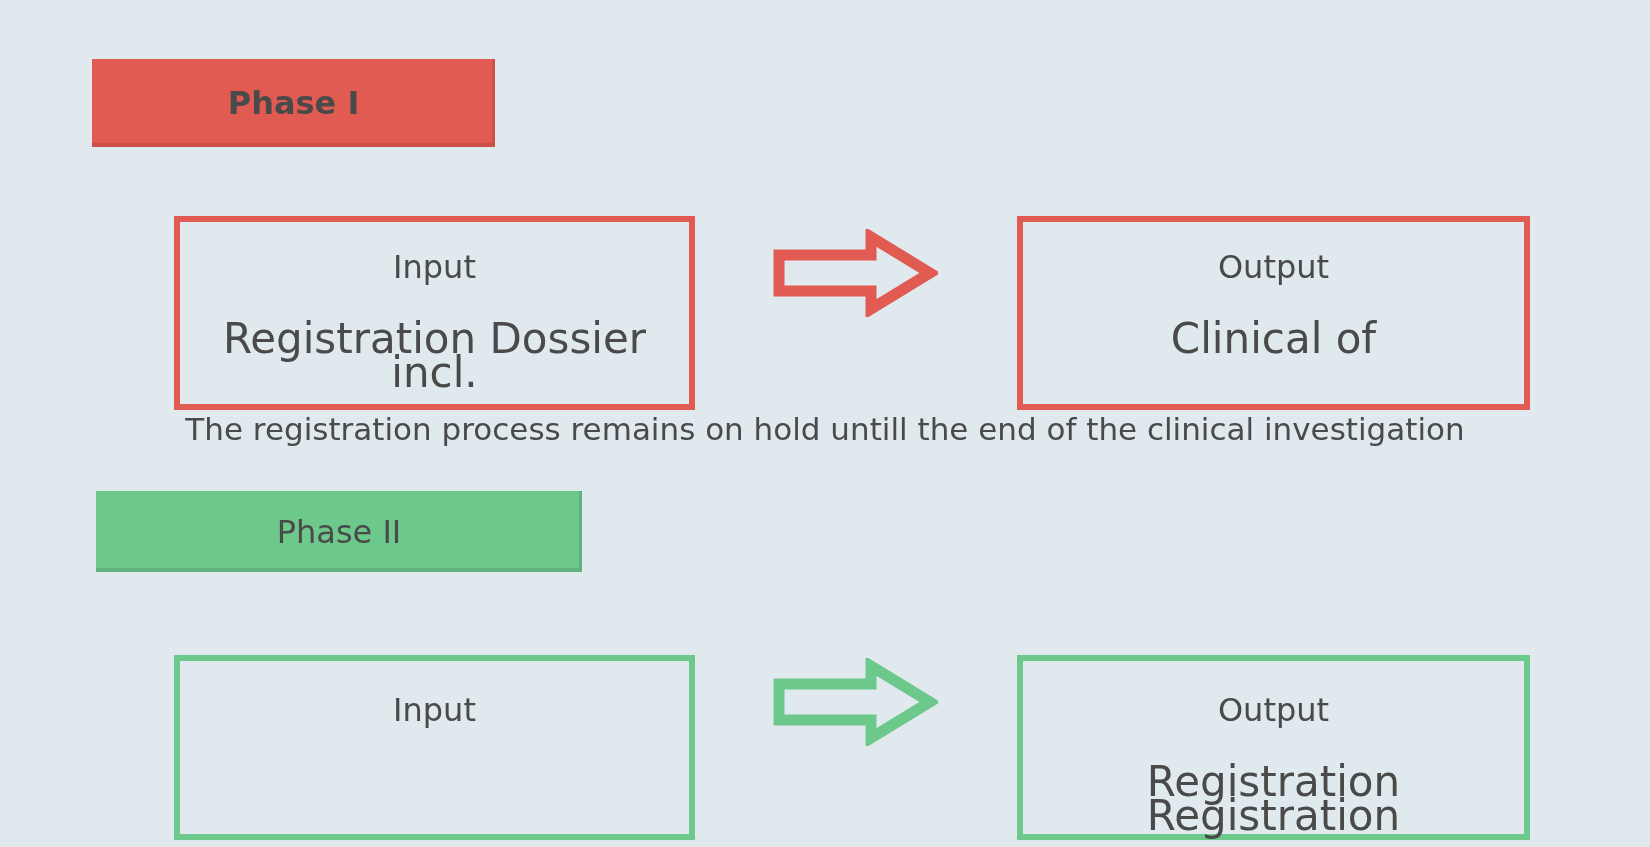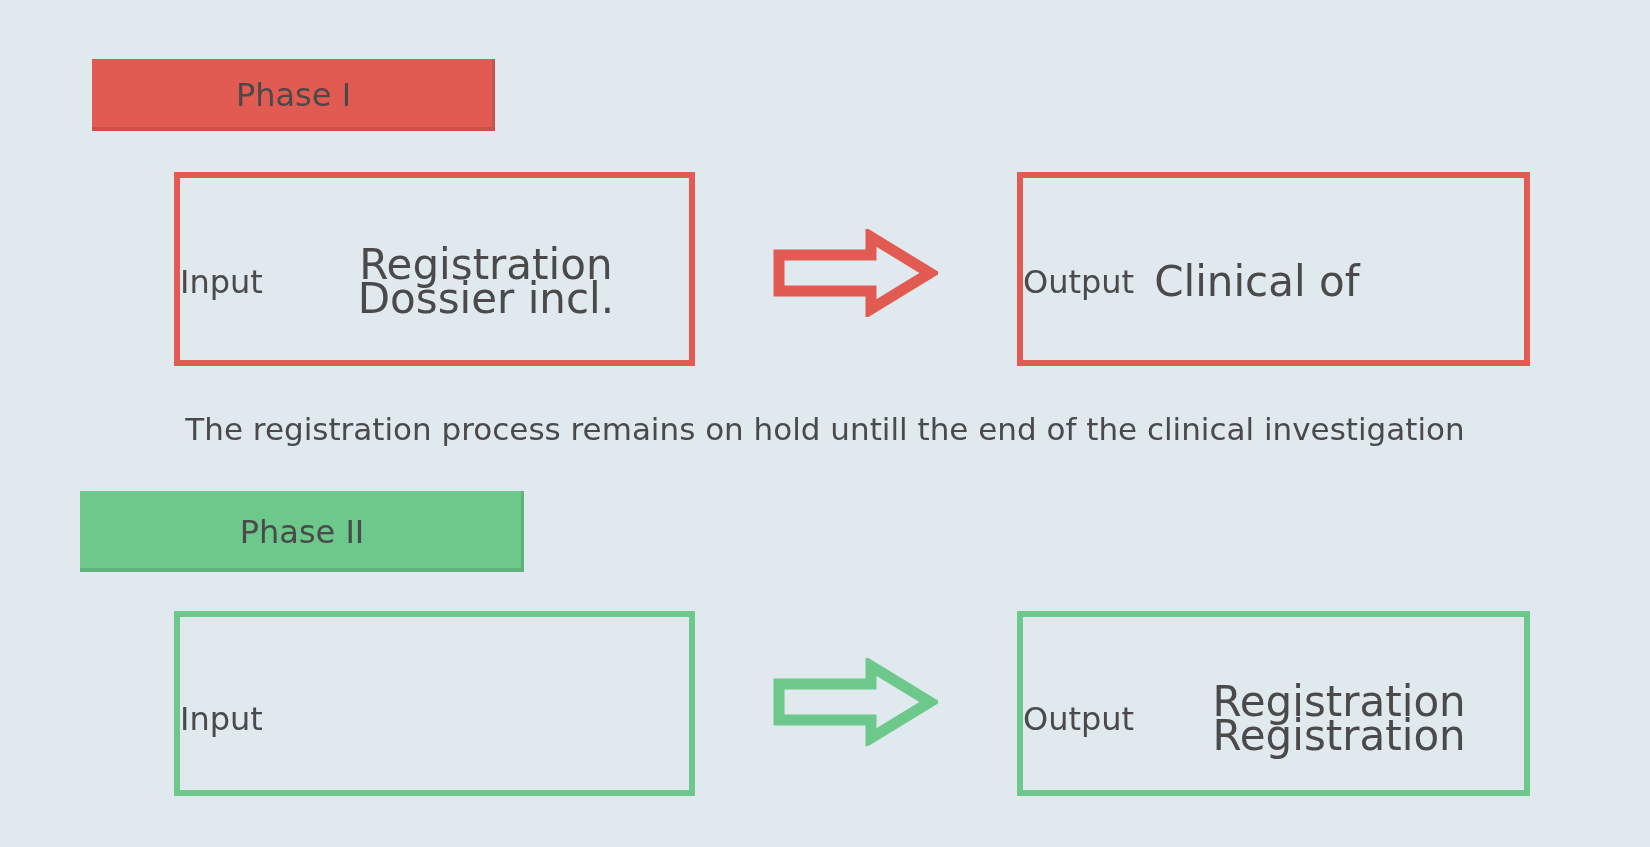--- a/index.html
+++ b/index.html
@@ -13,30 +13,31 @@
 
   .phase-label {
     position: absolute;
     display: flex; align-items: center; justify-content: center;
     font-size: 32px;
     box-shadow: inset -3px -4px 0 rgba(0,0,0,0.10);
   }
   .fill-red   { background: var(--red, #e25b52); }
   .fill-green { background: var(--green, #6cc88b); }
 
-  #phase1-label { left: 92px; top: 59px;  width: 403px; height: 72px; }
-  #phase2-label { left: 80px; top: 491px; width: 444px; height: 81px; }
+  #phase1-label { left: 92px; top: 59px;  width: 403px; height: 88px; font-weight: bold; }
+  #phase2-label { left: 96px; top: 491px; width: 486px; height: 81px; }
 
   .io-box {
     position: absolute;
     box-sizing: border-box;
     border: 6px solid;
-    display: flex; flex-direction: row; align-items: center;
+    display: flex; flex-direction: column; align-items: center;
     text-align: center;
-    gap: 20px;
+    gap: 36px;
+    margin-top: 44px;
   }
   .border-red   { border-color: var(--red, #e25b52); }
   .border-green { border-color: var(--green, #6cc88b); }
 
   #phase1-input-box  { left: 174px;  top: 172px; width: 521px; height: 194px; padding-top: 26px; }
   #phase1-output-box { left: 1017px; top: 172px; width: 513px; height: 194px; padding-top: 26px; }
   #phase2-input-box  { left: 174px;  top: 611px; width: 521px; height: 185px; padding-top: 30px; }
   #phase2-output-box { left: 1017px; top: 611px; width: 513px; height: 185px; padding-top: 30px; }
 
   .box-title { font-size: 32px; line-height: 38px; }

